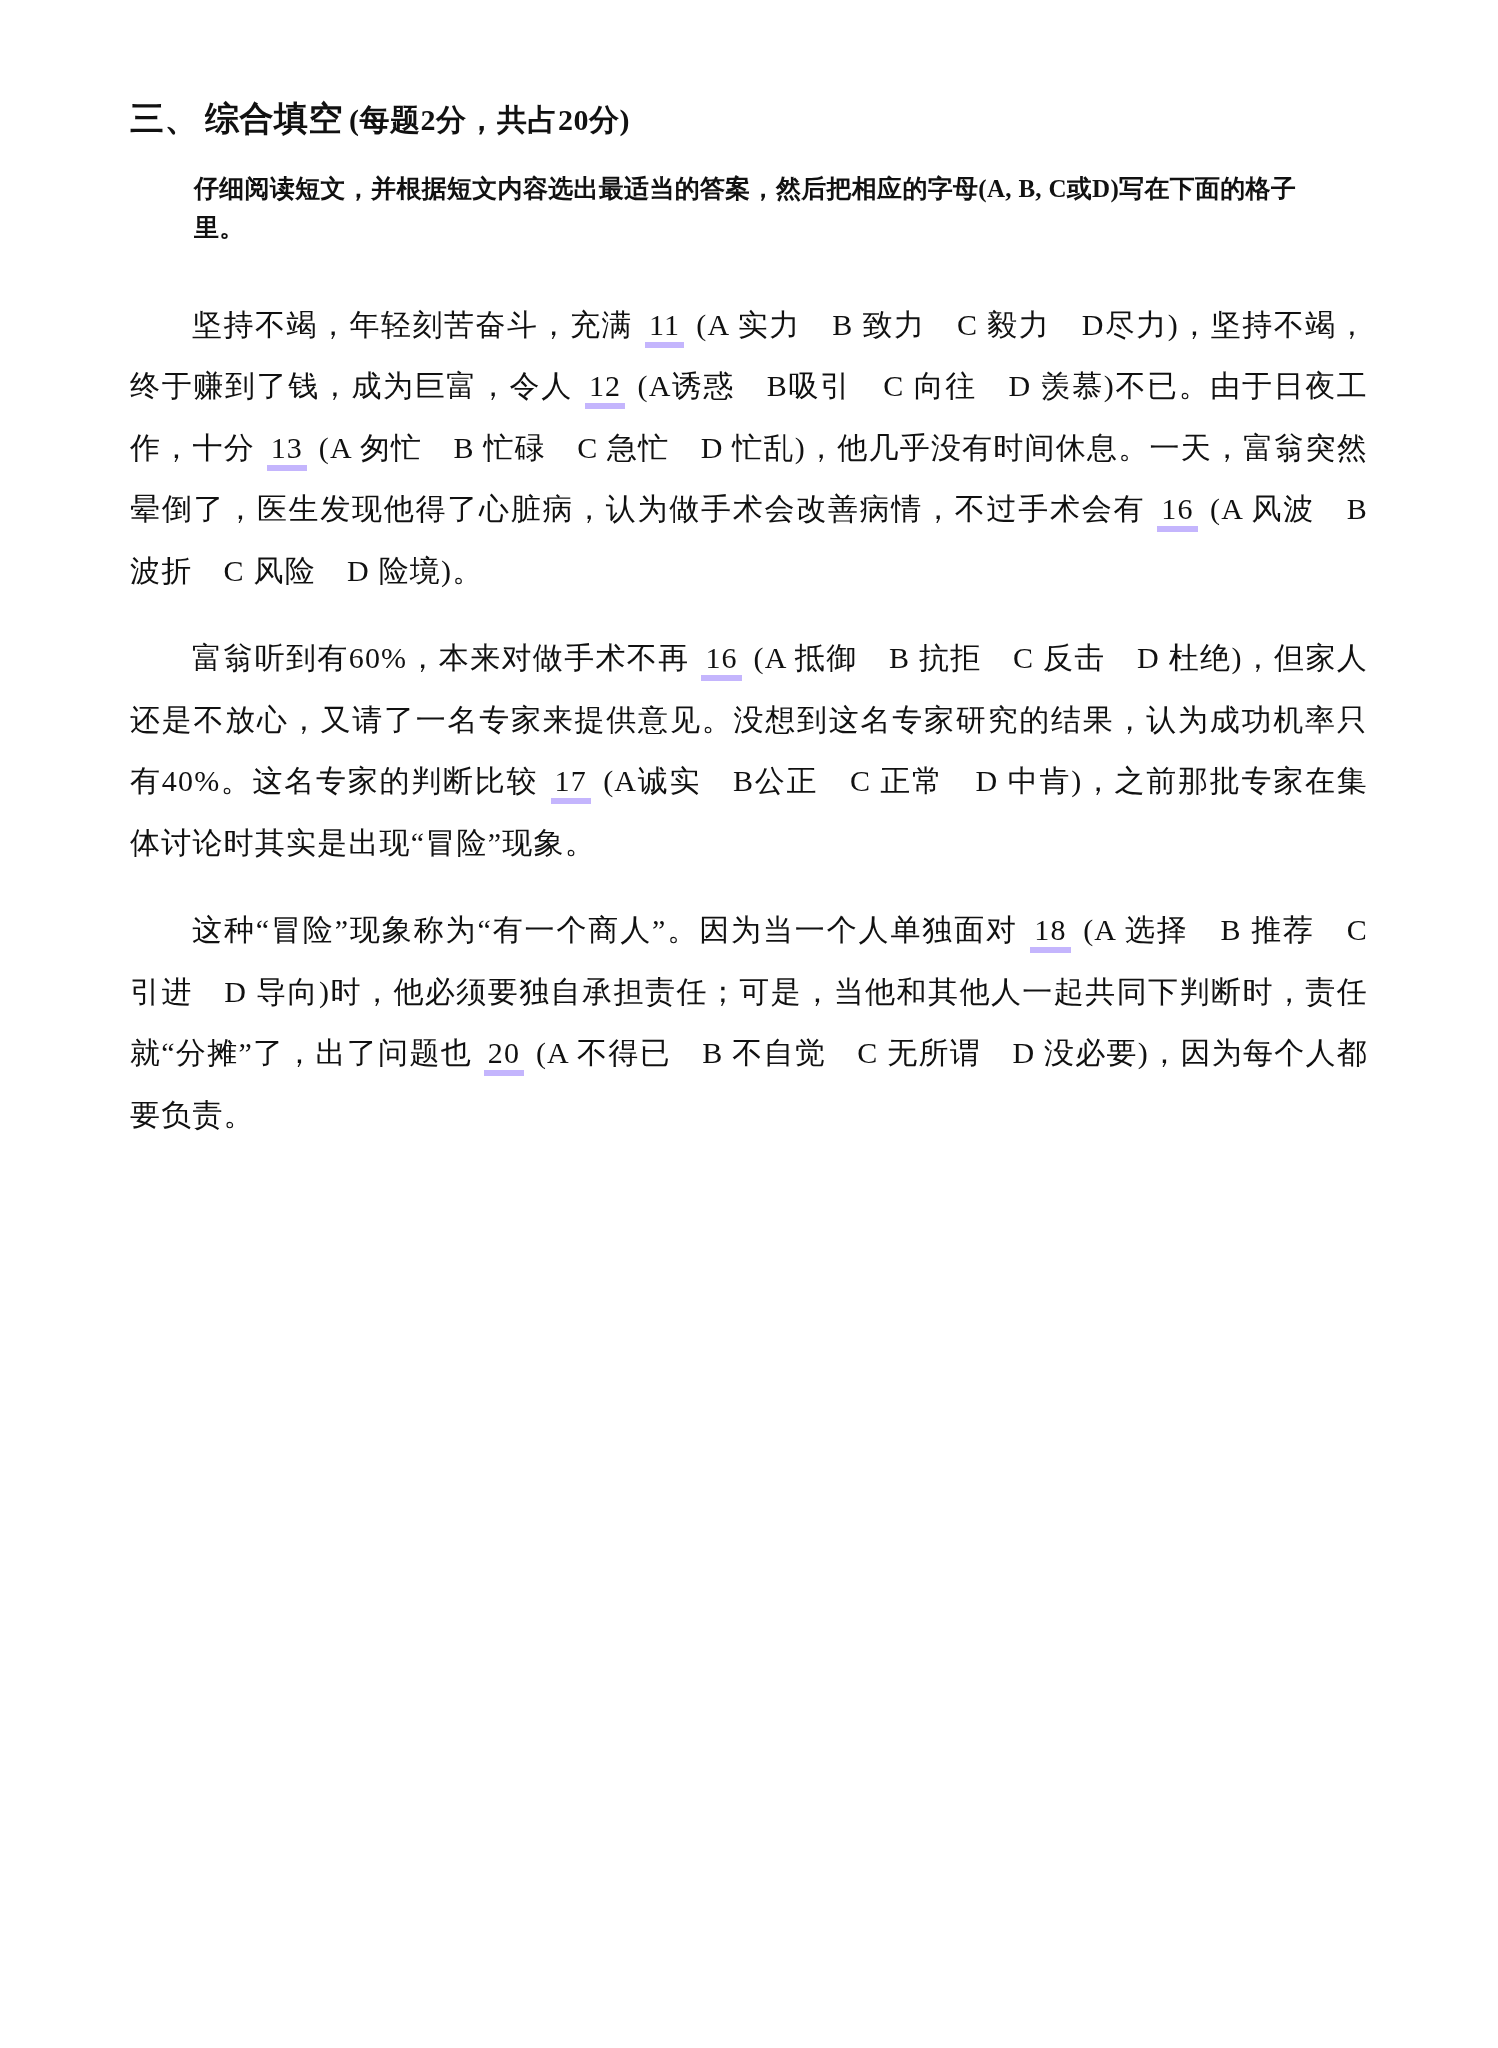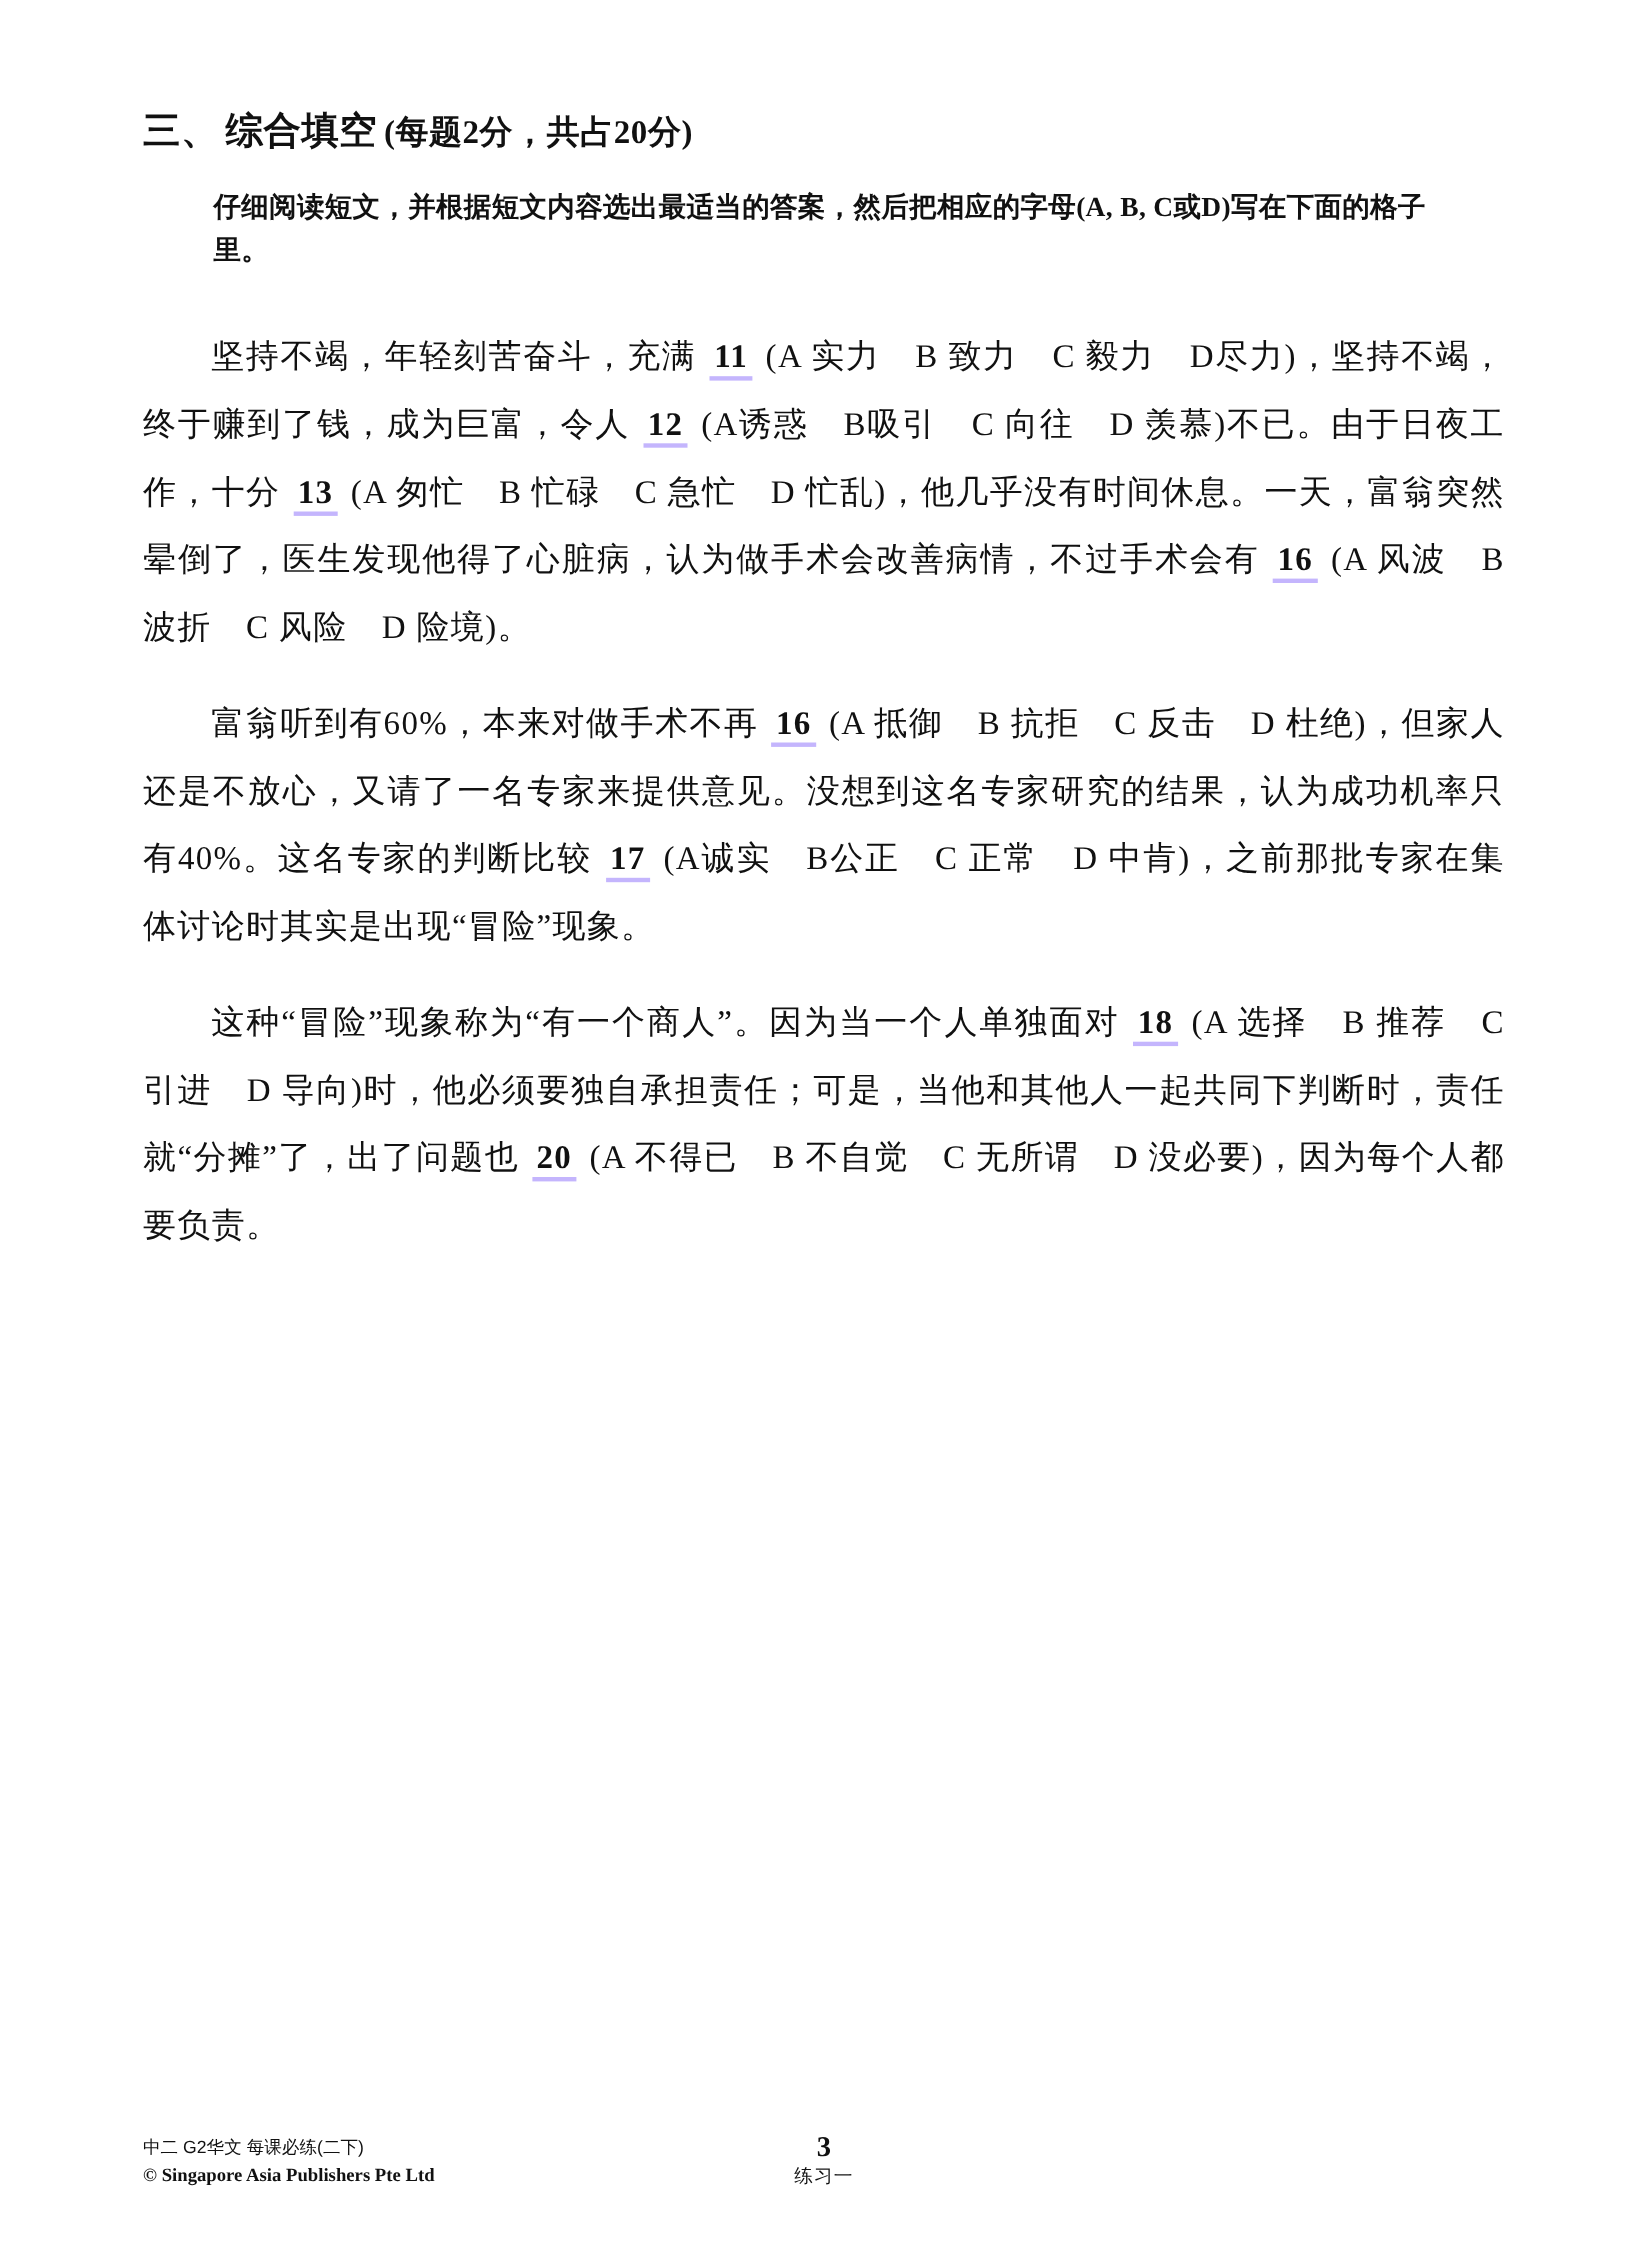--- a/index.html
+++ b/index.html
@@ -53,22 +53,22 @@
     line-height: 2.05;
     letter-spacing: 1.2px;
     text-align: justify;
     text-justify: inter-character;
   }
   .passage p {
     margin: 0 0 26px 0;
     text-indent: 62px;
   }
   .blank {
-    font-weight: 700;
-    border-bottom: 4px solid #c4b5fd;
+    font-weight: 400;
+    border-bottom: 6px solid #c4b5fd;
     padding: 0 4px 1px 4px;
     margin: 0 3px;
     font-family: "Liberation Serif", serif;
   }
 
   
   .footer {
     position: absolute;
     left: 130px;
     right: 130px;
@@ -119,24 +119,14 @@
   </div>
 
   <div class="instructions">仔细阅读短文，并根据短文内容选出最适当的答案，然后把相应的字母(A, B, C或D)写在下面的格子里。</div>
 
   <div class="passage" id="passage-body">
       <p><span>坚持不竭，年轻刻苦奋斗，充满 </span><span class="blank">11</span><span> (A 实力　B 致力　C 毅力　D尽力)，坚持不竭，终于赚到了钱，成为巨富，令人 </span><span class="blank">12</span><span> (A诱惑　B吸引　C 向往　D 羡慕)不已。由于日夜工作，十分 </span><span class="blank">13</span><span> (A 匆忙　B 忙碌　C 急忙　D 忙乱)，他几乎没有时间休息。一天，富翁突然晕倒了，医生发现他得了心脏病，认为做手术会改善病情，不过手术会有 </span><span class="blank">16</span><span> (A 风波　B 波折　C 风险　D 险境)。</span></p>
       <p><span>富翁听到有60%，本来对做手术不再 </span><span class="blank">16</span><span> (A 抵御　B 抗拒　C 反击　D 杜绝)，但家人还是不放心，又请了一名专家来提供意见。没想到这名专家研究的结果，认为成功机率只有40%。这名专家的判断比较 </span><span class="blank">17</span><span> (A诚实　B公正　C 正常　D 中肯)，之前那批专家在集体讨论时其实是出现“冒险”现象。</span></p>
       <p><span>这种“冒险”现象称为“有一个商人”。因为当一个人单独面对 </span><span class="blank">18</span><span> (A 选择　B 推荐　C 引进　D 导向)时，他必须要独自承担责任；可是，当他和其他人一起共同下判断时，责任就“分摊”了，出了问题也 </span><span class="blank">20</span><span> (A 不得已　B 不自觉　C 无所谓　D 没必要)，因为每个人都要负责。</span></p>
     </div>
 
-  <div class="footer">
-    <div class="footer-left">
-      <div class="line1">中二 G2华文 每课必练(二下)</div>
-      <div class="line2">© Singapore Asia Publishers Pte Ltd</div>
-    </div>
-    <div class="footer-center">
-      <div class="pageno">3</div>
-      <div class="label">练习一</div>
-    </div>
-  </div>
 
 </div>
 
 </body></html>

